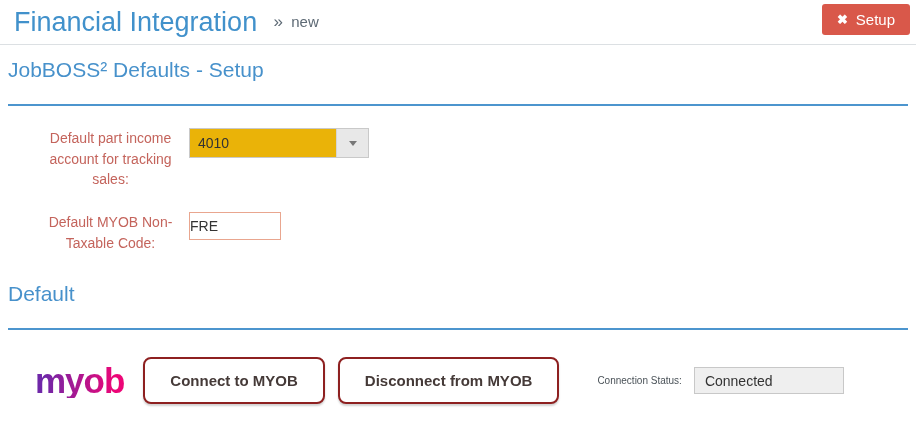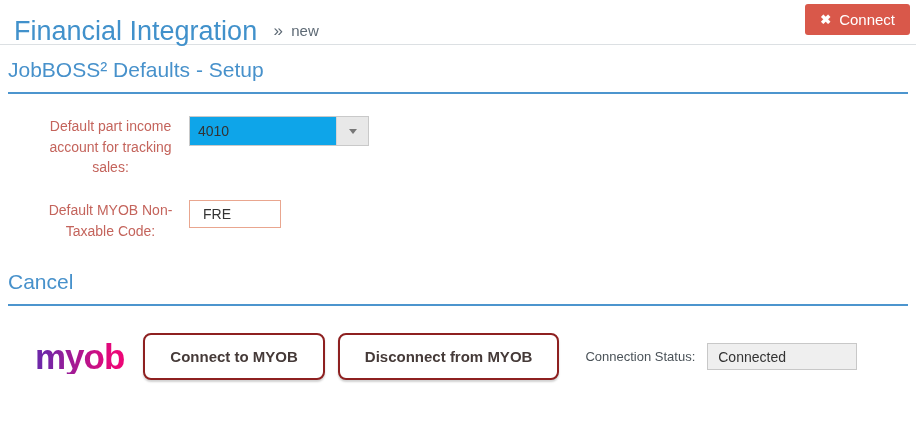--- a/index.html
+++ b/index.html
@@ -1,83 +1,83 @@
 <!DOCTYPE html>
 <html><head>
 <meta charset="utf-8">
 <style>
   * { margin:0; padding:0; box-sizing:border-box; }
   html,body { width:916px; height:422px; background:#fff;
               font-family:"Liberation Sans", sans-serif; overflow:hidden; }
 
   
-  .header { position:relative; padding:16px 14px 9px 14px;
+  .header { position:relative; padding:7px 14px 9px 14px;
             border-bottom:1px solid #dce0e3; height:45px; }
   .page-title { display:inline-block; font-size:27px; font-weight:400;
                 color:#4191cb; letter-spacing:0; }
   .crumb { display:inline-block; margin-left:12px; color:#5e6a75;
            font-size:15px; vertical-align:4px; }
   .crumb .sep { font-size:17px; margin-right:4px; }
   .btn-cancel { position:absolute; right:6px; top:4px;
                 background:#d9584a; color:#fff; border:none;
                 border-radius:3px; padding:7px 15px; font-size:15px;
                 font-family:inherit; cursor:pointer;
                 display:flex; align-items:center; gap:8px; }
   .btn-cancel .x-icon { font-size:13px; font-weight:700; }
 
   
-  .section-heading { margin:13px 8px 0 8px; padding-bottom:10px;
+  .section-heading { margin:13px 8px 0 8px; padding-bottom:22px;
                      font-size:21px; font-weight:400; color:#4791cb;
                      border-bottom:2px solid #4c95ce; }
 
   
   .form-area { padding:22px 0 4px 45px; }
   .form-row { display:flex; align-items:flex-start; margin-bottom:11px; }
   .form-label { width:131px; margin-right:13px; text-align:center;
                 color:#c4645c; font-size:14px; line-height:1.48; }
   .dropdown { display:flex; width:180px; height:30px;
-              border:1px solid #c9c9c9; background:#0ea5e9; cursor:pointer; }
+              border:1px solid #c9c9c9; background:#eab308; cursor:pointer; }
   .dropdown-value { flex:1; padding:6px 8px; font-size:14px; color:#333;
                     white-space:nowrap; overflow:hidden; }
   .dropdown-btn { width:32px; background:#e8e8e8;
                   border-left:1px solid #d5d5d5;
                   display:flex; align-items:center; justify-content:center; }
   .caret { width:0; height:0; border-left:4px solid transparent;
            border-right:4px solid transparent; border-top:5px solid #777; }
   .text-input { width:92px; height:28px; border:1px solid #e9a68f;
-                padding:0 13px; font-size:14px; color:#333;
+                padding:0 0; font-size:14px; color:#333;
                 font-family:inherit; outline:none; }
 
   
   .connect-row { display:flex; align-items:center; margin:27px 0 0 35px; }
   .myob-logo { font-size:35px; font-weight:800; letter-spacing:-1px;
                background:linear-gradient(90deg,#6f27a8 10%,#ec0677 90%);
                -webkit-background-clip:text; background-clip:text;
                color:transparent; margin-right:19px; line-height:1; }
   .btn-myob { background:#fff; border:2px solid #8e2020; border-radius:8px;
               padding:13px 25px; font-size:15px; font-weight:600;
               color:#453a38; font-family:inherit; cursor:pointer;
               margin-right:13px; box-shadow:0 2px 2px rgba(0,0,0,0.18); }
-  .status-label { margin-left:13px; font-size:13px; color:#4a5258; }
+  .status-label { margin-left:25px; font-size:10px; color:#4a5258; }
   .status-box { margin-left:12px; width:150px; padding:5px 10px;
                 background:#efefef; border:1px solid #c8c8c8;
                 font-size:14px; color:#333; height:27px; }
 </style>
 </head>
 <body>
 
 <div class="header">
   <h1 class="page-title">Financial Integration</h1>
   <span class="crumb">
     <span class="sep">»</span>
     <span>new</span>
   </span>
   <button class="btn-cancel">
     <span class="x-icon">✖</span>
-    <span>Connect</span>
+    <span>Setup</span>
   </button>
 </div>
 
 <h2 class="section-heading">JobBOSS² Defaults - Setup</h2>
 
 <div class="form-area">
 
   <div class="form-row">
     <label class="form-label">Default part income account for tracking sales:</label>
     <div class="dropdown">
@@ -91,21 +91,21 @@
   <div class="form-row">
   </div>
 
   <div class="form-row">
     <label class="form-label">Default MYOB Non-Taxable Code:</label>
     <input class="text-input" type="text" value="FRE" style="">
   </div>
 
 </div>
 
-<h2 class="section-heading">Cancel</h2>
+<h2 class="section-heading">Default</h2>
 
 <div class="connect-row">
   <span class="myob-logo">myob</span>
   <button class="btn-myob">Connect to MYOB</button>
   <button class="btn-myob">Disconnect from MYOB</button>
   <span class="status-label">Connection Status:</span>
   <div class="status-box">Connected</div>
 </div>
 
 </body></html>

